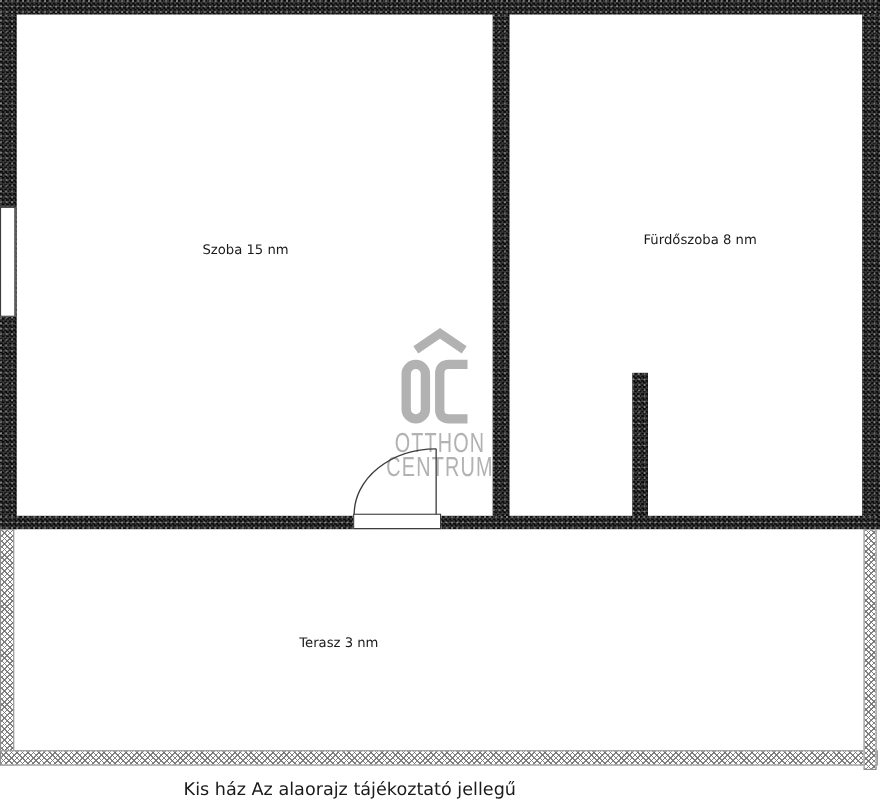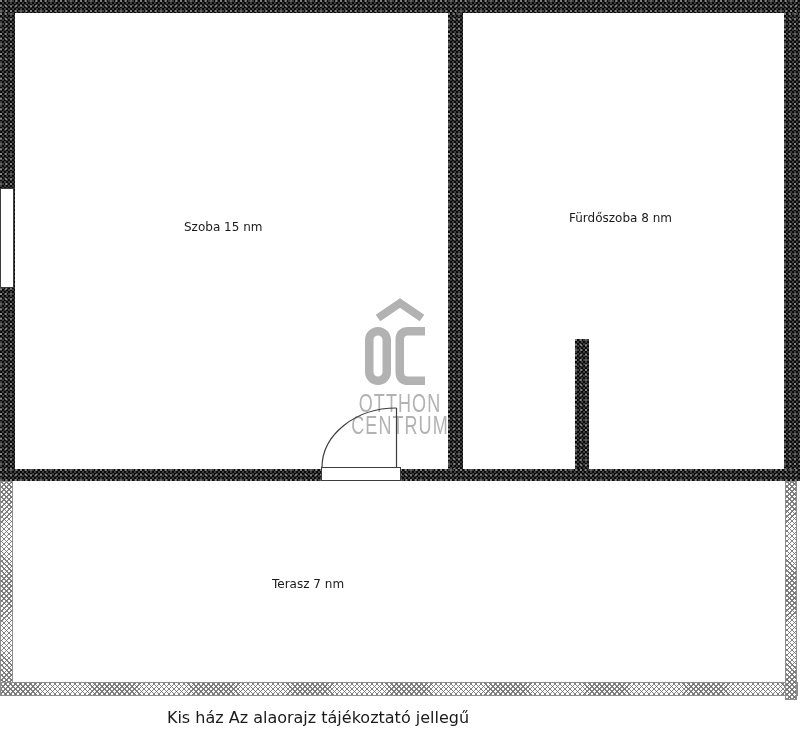--- a/index.html
+++ b/index.html
@@ -67,21 +67,21 @@
 
   
   .room-label {
     position: absolute;
     z-index: 4;
     font-size: 12px;
     color: #1a1a1a;
     white-space: nowrap;
   }
   .label-szoba  { left: 184px; top: 220px; }
-  .label-furdo  { left: 569px; top: 211px; }
+  .label-furdo  { left: 585px; top: 211px; }
   .label-terasz { left: 272px; top: 577px; }
 
   
   .watermark {
     position: absolute;
     z-index: 2;
     color: #b2b2b2;
   }
   #wm-glyph { left: 355px; top: 295px; width: 90px; height: 95px; position: absolute; }
   .wm-text {
@@ -145,17 +145,17 @@
       <rect x="14.25" y="36.25" width="17.5" height="49.5" rx="8.75" fill="none" stroke="#b2b2b2" stroke-width="8.5"></rect>
 
       <path d="M 70 36.25 H 53.25 Q 44.75 36.25 44.75 44.75 V 77.25 Q 44.75 85.75 53.25 85.75 H 70" fill="none" stroke="#b2b2b2" stroke-width="8.5" stroke-linecap="butt"></path>
     </svg>
     <div class="wm-text wm-line1">OTTHON</div>
     <div class="wm-text wm-line2">CENTRUM</div>
   </div>
 
   <div class="room-label label-szoba">Szoba 15 nm</div>
   <div class="room-label label-furdo">Fürdőszoba 8 nm</div>
-  <div class="room-label label-terasz">Terasz 7 nm</div>
+  <div class="room-label label-terasz">Terasz 3 nm</div>
 
   <div class="caption">Kis ház Az alaorajz tájékoztató jellegű</div>
 
 </div>
 
 </body></html>

